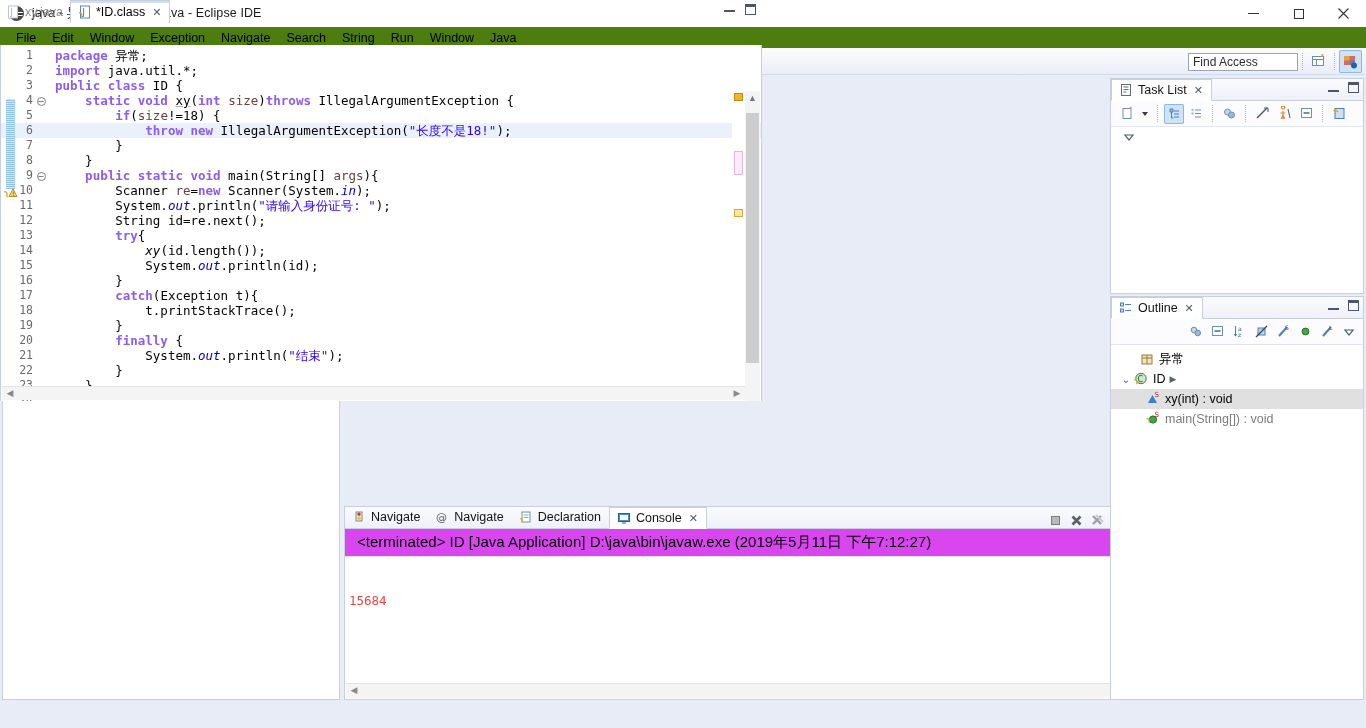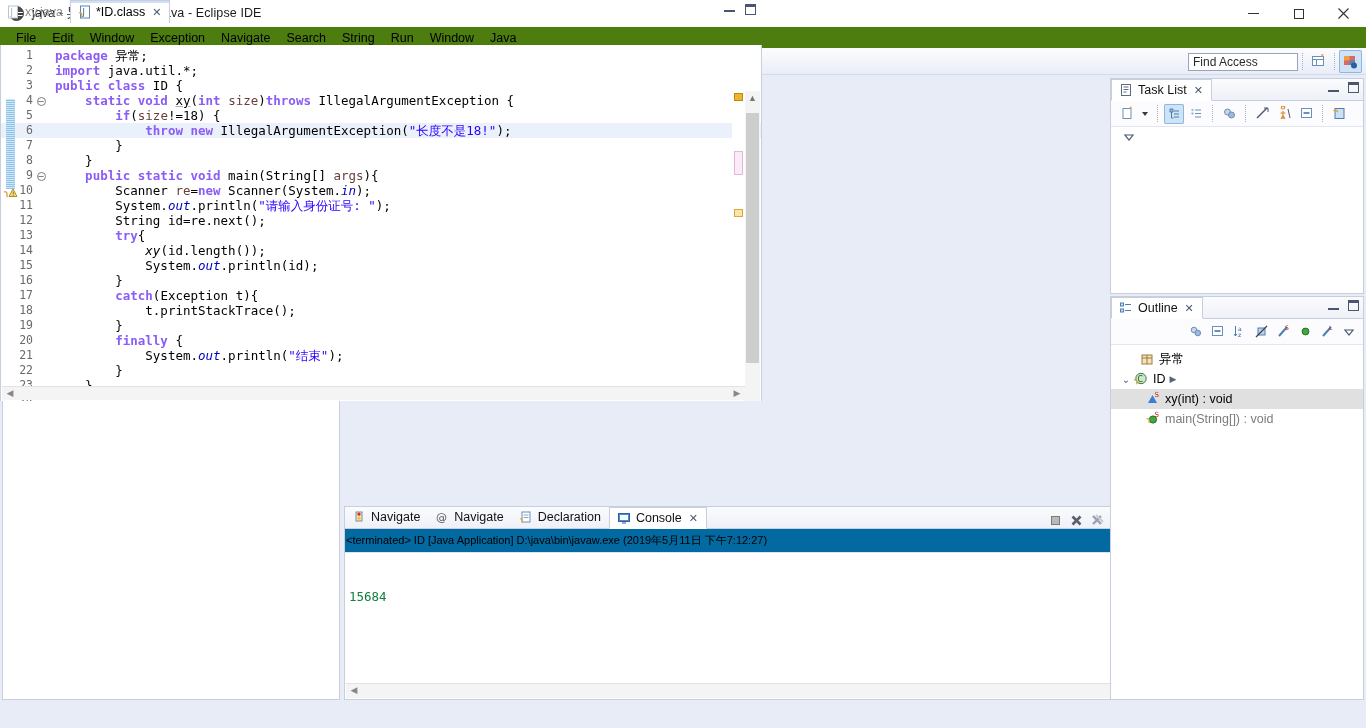--- a/index.html
+++ b/index.html
@@ -188,28 +188,28 @@
   .mk { position: absolute; left: 2px; width: 9px; height: 8px; }
   .ed-hscroll {
     position: absolute; left: 1px; right: 16px; bottom: 1px; height: 14px; background: #f4f4f4;
     border-top: 1px solid #e3e3e3;
   }
   .hs-arrow { position: absolute; top: 1px; width: 12px; height: 12px; color: #888; font-size: 9px; text-align: center; }
 
   
   #bottom { left: 344px; top: 506px; width: 1020px; height: 194px; }
   .cons-hdr {
-    font-size: 11px; padding: 4px 6px 4px 1px; color: #000;
-    border-bottom: 1px solid #dfe3ed; background: #0369a1;
+    font-size: 15px; padding: 4px 6px 4px 12px; color: #000;
+    border-bottom: 1px solid #dfe3ed; background: #d946ef;
   }
   .cons-body {
     font-family: "DejaVu Sans Mono", monospace; font-size: 12.5px; line-height: 15px;
     padding: 6px 6px 0 4px; white-space: pre; height: 126px; overflow: hidden; background: #fff;
   }
-  .c-in { color: #15803d; }
+  .c-in { color: #ef4444; }
   .cons-hscroll {
     position: absolute; left: 1px; right: 1px; bottom: 1px; height: 15px; background: #f4f4f4;
     border-top: 1px solid #e3e3e3;
   }
   .cons-tb { position: absolute; right: 4px; top: 2px; display: flex; align-items: center; gap: 1px; }
 
   
   #tasklist { left: 1110px; top: 78px; width: 254px; height: 216px; }
   #outline { left: 1110px; top: 296px; width: 254px; height: 404px; }
   .find-row { display: flex; align-items: center; padding: 6px 6px 0 8px; gap: 8px; }

